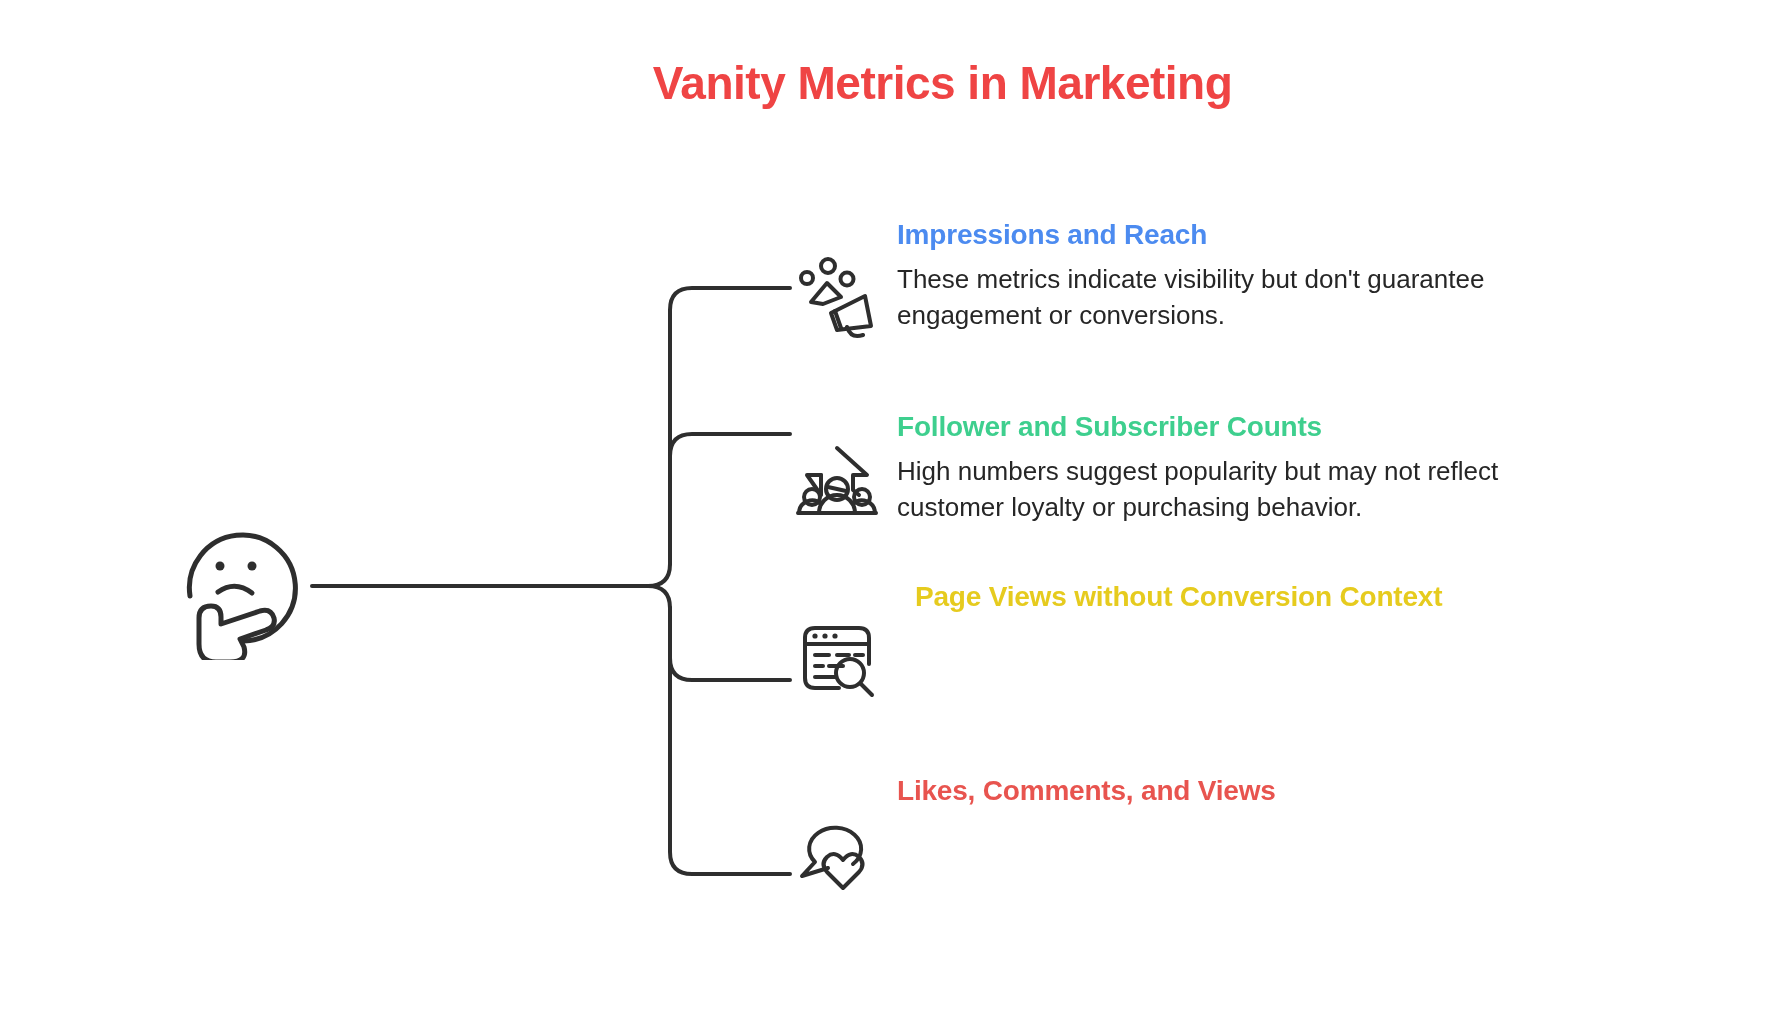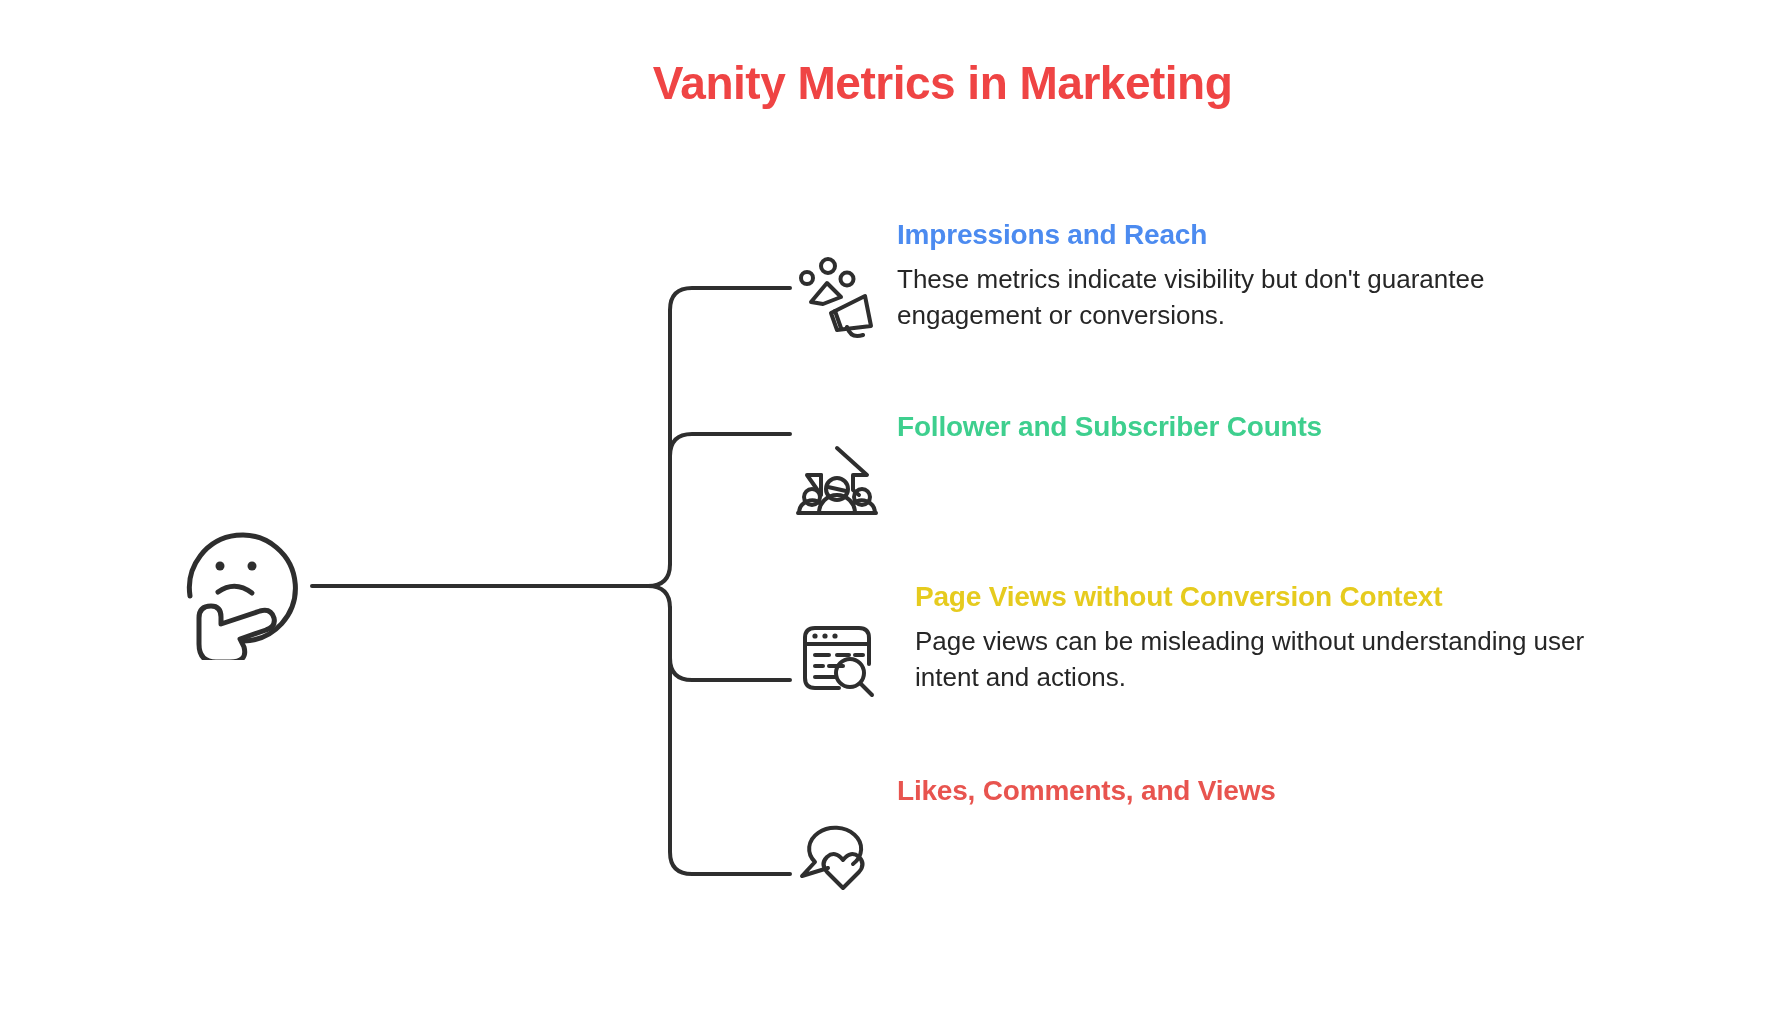--- a/index.html
+++ b/index.html
@@ -179,20 +179,21 @@
           <path d="M 80 71 A 13 13 0 0 0 58 62"></path>
 
           <path d="M 3 71 L 81 71"></path>
 
           <path d="M 33 45 L 51 49"></path>
         </g>
       </svg>
     </div>
     <div class="branch-body">
       <div class="branch-heading" style="color: rgb(62, 207, 142);">Follower and Subscriber Counts</div>
+      <div class="branch-desc">High numbers suggest popularity but may not reflect customer loyalty or purchasing behavior.</div>
     </div>
   </div>
 
   <div class="branch" id="branch-2">
     <div class="branch-icon">
       <svg viewBox="0 0 84 84" xmlns="http://www.w3.org/2000/svg">
         <g fill="none" stroke="#2e2e2e" stroke-width="4" stroke-linecap="round" stroke-linejoin="round">
 
           <path d="M 10 22 Q 10 12 20 12 L 64 12 Q 74 12 74 22 L 74 44"></path>
           <path d="M 74 44 L 74 48"></path>
@@ -211,21 +212,20 @@
           <path d="M 34 50 L 48 50"></path>
           <path d="M 20 61 L 40 61"></path>
 
           <circle cx="55" cy="57" r="14"></circle>
           <path d="M 66 68 L 77 79"></path>
         </g>
       </svg>
     </div>
     <div class="branch-body">
       <div class="branch-heading" style="color: rgb(230, 203, 30);">Page Views without Conversion Context</div>
-      <div class="branch-desc">Page views can be misleading without understanding user intent and actions.</div>
     </div>
   </div>
 
   <div class="branch" id="branch-3">
     <div class="branch-icon">
       <svg viewBox="0 0 84 84" xmlns="http://www.w3.org/2000/svg">
         <g fill="none" stroke="#2e2e2e" stroke-width="4" stroke-linecap="round" stroke-linejoin="round">
 
           <path d="M 58 54 A 26 21 0 1 0 20 52 L 7 66 L 33 58"></path>
 

